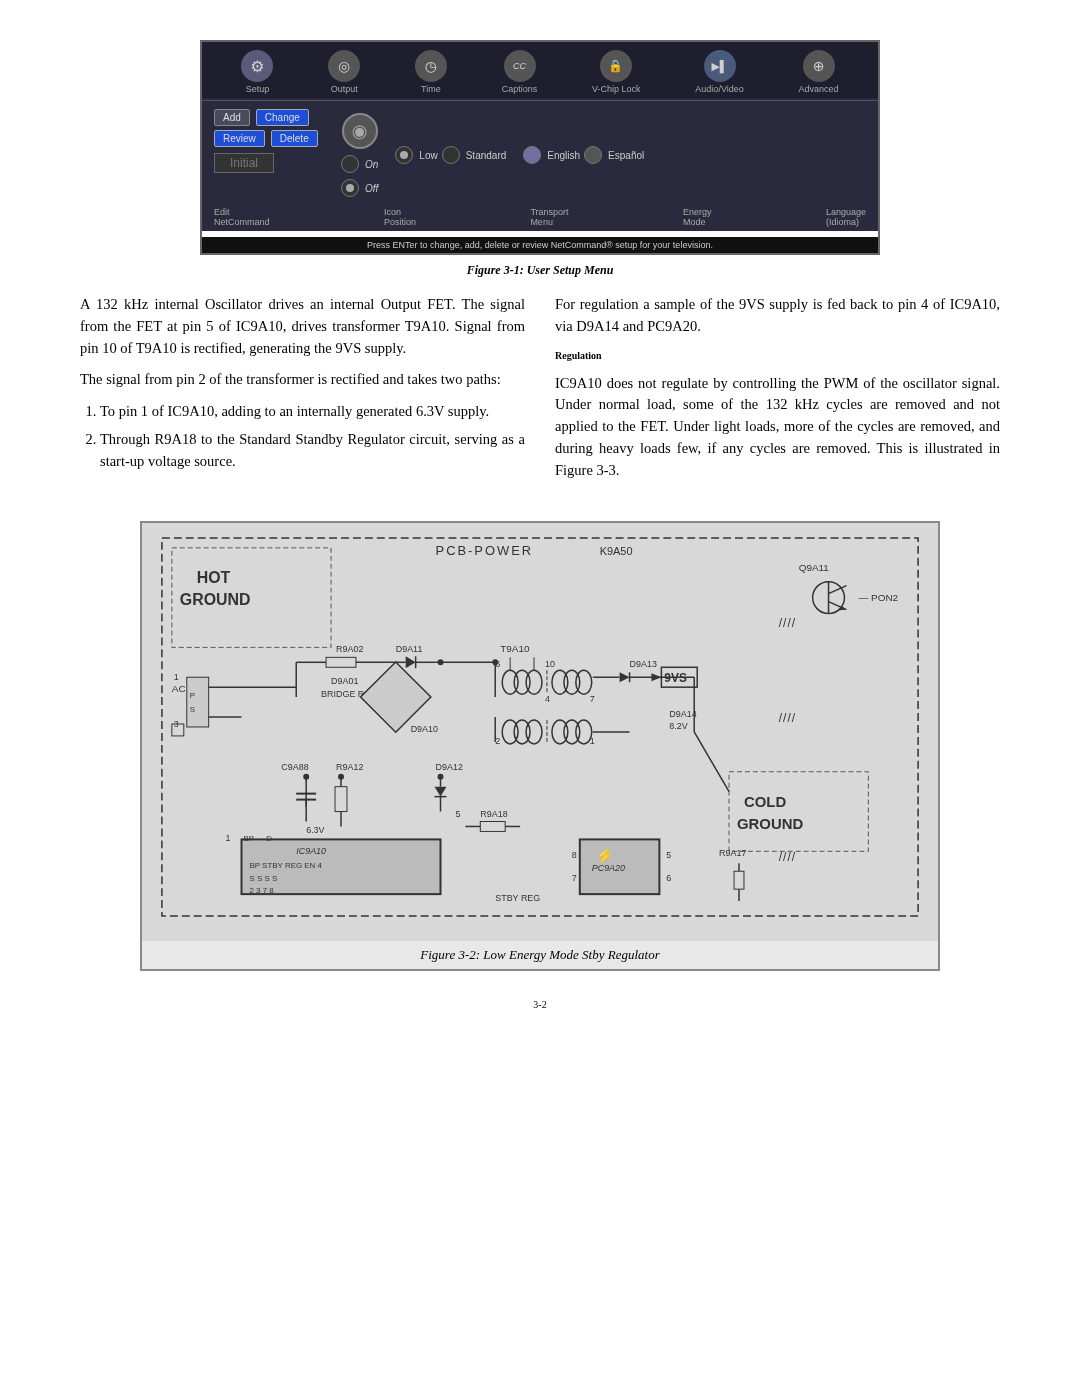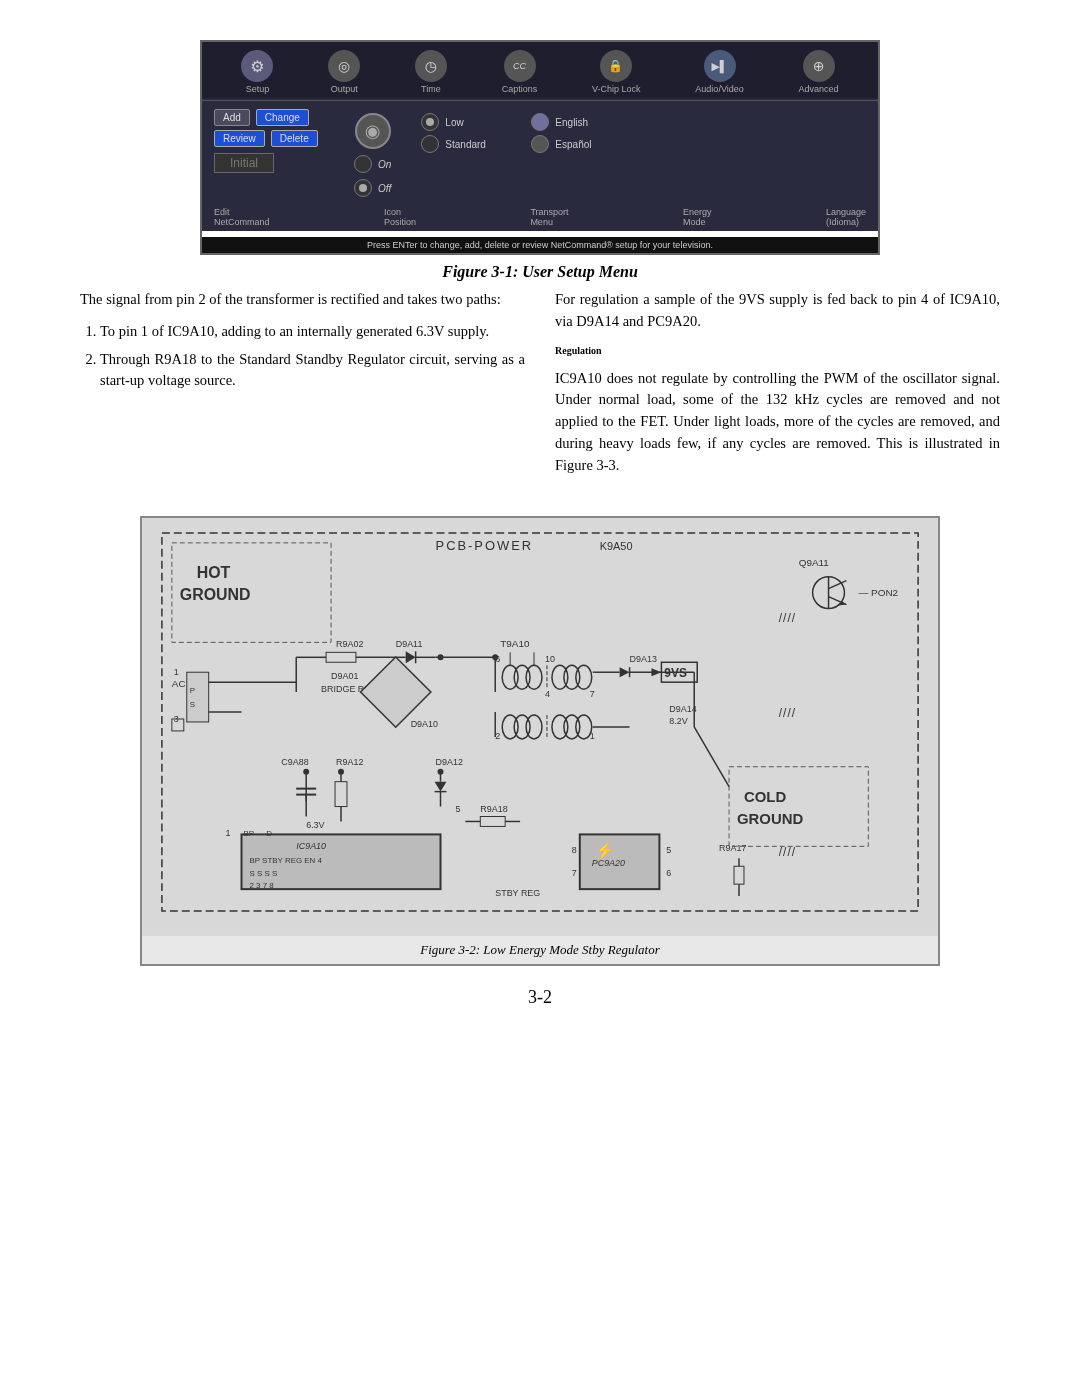--- a/index.html
+++ b/index.html
@@ -72,21 +72,21 @@
 
     .tv-menu-divider {
       height: 1px;
       background: #555;
       margin: 2px 0;
     }
 
     .tv-menu-content {
       display: flex;
       padding: 6px 12px;
-      gap: 20px;
+      gap: 7px;
     }
 
     .tv-menu-left {
       display: flex;
       flex-direction: column;
       gap: 4px;
       min-width: 120px;
     }
 
     .tv-btn-row {
@@ -173,21 +173,21 @@
     .tv-radio-dot.selected::after {
       content: '';
       width: 8px;
       height: 8px;
       border-radius: 50%;
       background: #aaa;
     }
 
     .tv-menu-right {
       display: flex;
-      flex-direction: column;
+      flex-direction: row;
       gap: 4px;
       padding-top: 4px;
     }
 
     .tv-lang-item {
       display: flex;
       align-items: center;
       gap: 6px;
       font-size: 10px;
       color: #ccc;
@@ -205,22 +205,22 @@
     }
 
     .tv-lang-dot.selected {
       background: #7070a0;
     }
 
     .figure-caption {
       text-align: center;
       font-style: italic;
       font-weight: bold;
-      font-size: 16px;
-      margin-bottom: 8px;
+      font-size: 12px;
+      margin-bottom: 16px;
       color: #000;
     }
 
     
     .content-columns {
       display: flex;
       gap: 30px;
       width: 100%;
       margin-bottom: 20px;
     }
@@ -274,22 +274,22 @@
       font-style: italic;
       font-size: 13px;
       padding: 6px;
       background: #e8e8e8;
       font-family: Liberation Serif, serif;
       color: #000;
     }
 
     .page-number {
       text-align: center;
-      margin-top: 13px;
-      font-size: 18px;
+      margin-top: 20px;
+      font-size: 10px;
     }
 
   </style>
 </head>
 <body>
 
 <div class="page-container">
 
   <div class="figure-3-1-container">
     <div class="tv-menu">
@@ -393,20 +393,21 @@
       </div>
     </div>
   </div>
 
   <p class="figure-caption">
     <span>Figure 3-1: User Setup Menu</span>
   </p>
 
   <div class="content-columns">
     <div class="content-col">
+      <p>A 132 kHz internal Oscillator drives an internal Output FET.  The signal from the FET at pin 5 of IC9A10, drives transformer T9A10. Signal from pin 10 of T9A10 is rectified, generating the 9VS supply.</p>
       <p>The signal from pin 2 of the transformer is rectified and takes two paths:</p>
       <ol>
         <li>To pin 1 of  IC9A10, adding to an internally generated 6.3V supply.</li>
         <li>Through R9A18 to the Standard Standby Regulator circuit, serving as a start-up voltage source.</li>
       </ol>
     </div>
     <div class="content-col">
       <p>For regulation a sample of the 9VS supply is fed back to pin 4 of IC9A10, via D9A14 and PC9A20.</p>
       <p class="section-heading">Regulation</p>
       <p>IC9A10 does not regulate by controlling the PWM of the oscillator signal.  Under normal load, some of the 132 kHz cycles are removed and not applied to the FET. Under light loads, more of the cycles are removed, and during heavy loads few, if any cycles are removed. This is illustrated in Figure 3-3.</p>

